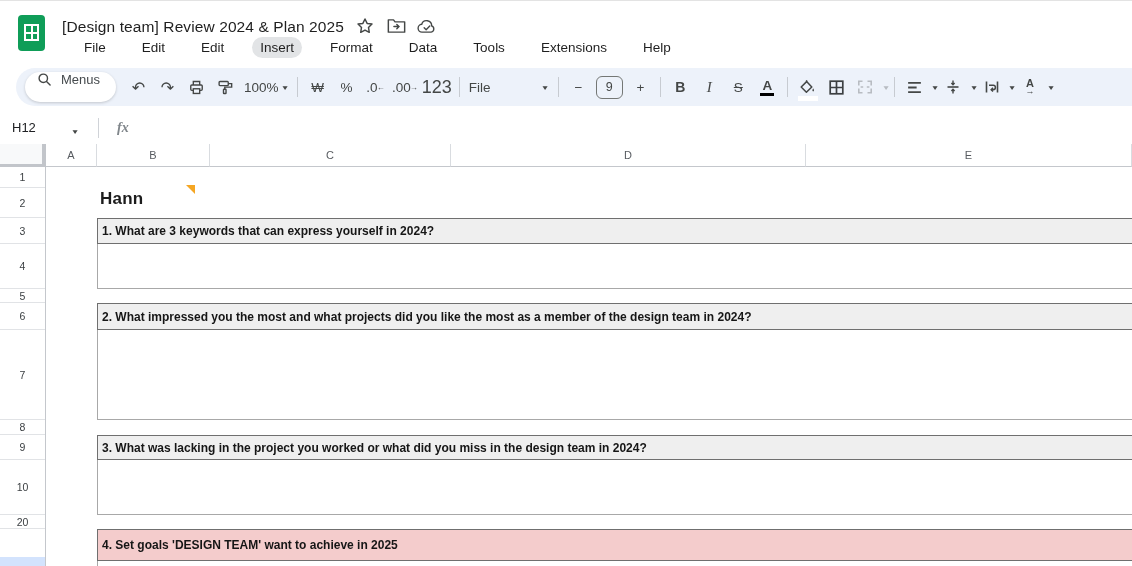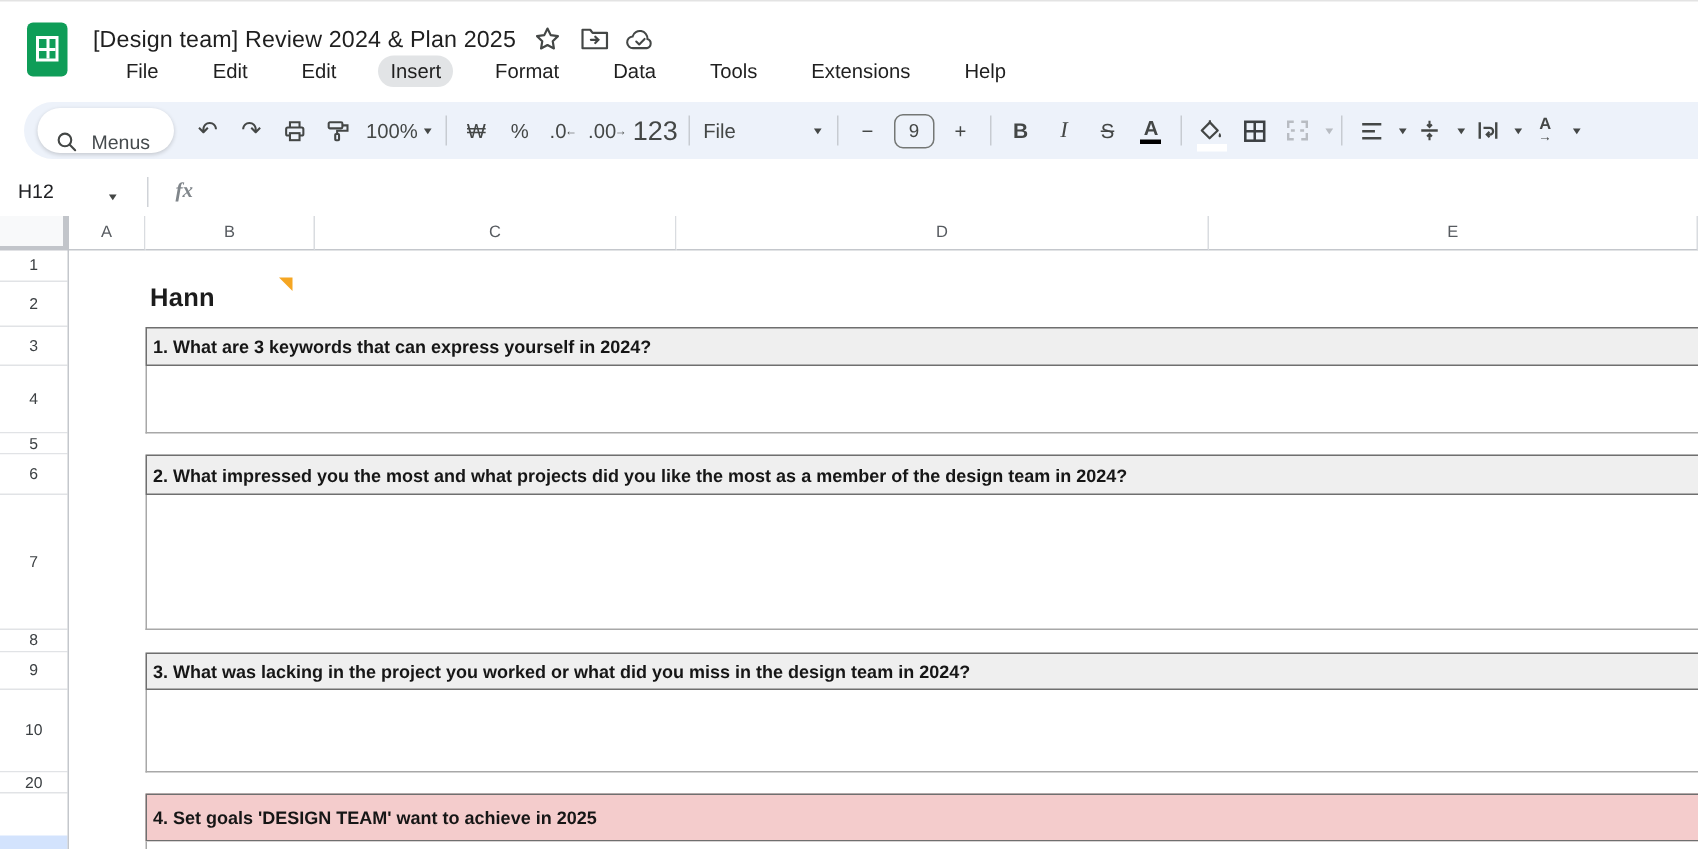--- a/index.html
+++ b/index.html
@@ -20,21 +20,21 @@
   .ticon { display:flex; align-items:center; justify-content:center; width:20px; height:20px; cursor:pointer; }
 
   .menubar { position:absolute; left:56px; top:36px; display:flex; align-items:center; }
   .menu-item { font-size:13.5px; color:#1f1f1f; padding:3px 8px; border-radius:11px; cursor:pointer;margin-left:20px; }
   .menu-item.active { background:#e2e4e6; }
 
   
   .toolbar { position:absolute; left:16px; right:-26px; top:67px; height:38px;
     background:#edf2fa; border-radius:20px; display:flex; align-items:center; padding-left:9px; }
   .menus-pill { height:30px; background:#fff; border-radius:15px; box-shadow:0 1px 3px rgba(0,0,0,.18);
-    display:flex; align-items:flex-end; gap:9px; padding:0 16px 0 12px; margin-right:8px; cursor:pointer; }
+    display:flex; align-items:flex-start; gap:9px; padding:0 16px 0 12px; margin-right:8px; cursor:pointer; }
   .menus-pill span { font-size:13px; color:#454a4d; }
   .tb { display:flex; align-items:center; justify-content:center; min-width:25px; height:26px;
     border-radius:4px; color:#444746; font-size:13.5px; cursor:pointer; margin:0 2px; }
   .tb.txt { font-weight:500; }
   .caret { font-size:6.5px; color:#444746; margin-left:3px; transform:scaleX(1.35); }
   .caret.dis { color:#b8bcc2; }
   .sep { width:1px; height:20px; background:#c7cbd1; margin:0 5px; flex:none; }
   .zoom-ctl, .font-ctl { display:flex; align-items:center; cursor:pointer; color:#444746; font-size:13.5px; padding:0 4px; }
   .sub-arrow { font-size:8px; vertical-align:-4px; margin-left:-1px; }
   .size-box { width:27px; height:23px; border:1px solid #747775; border-radius:6px;

